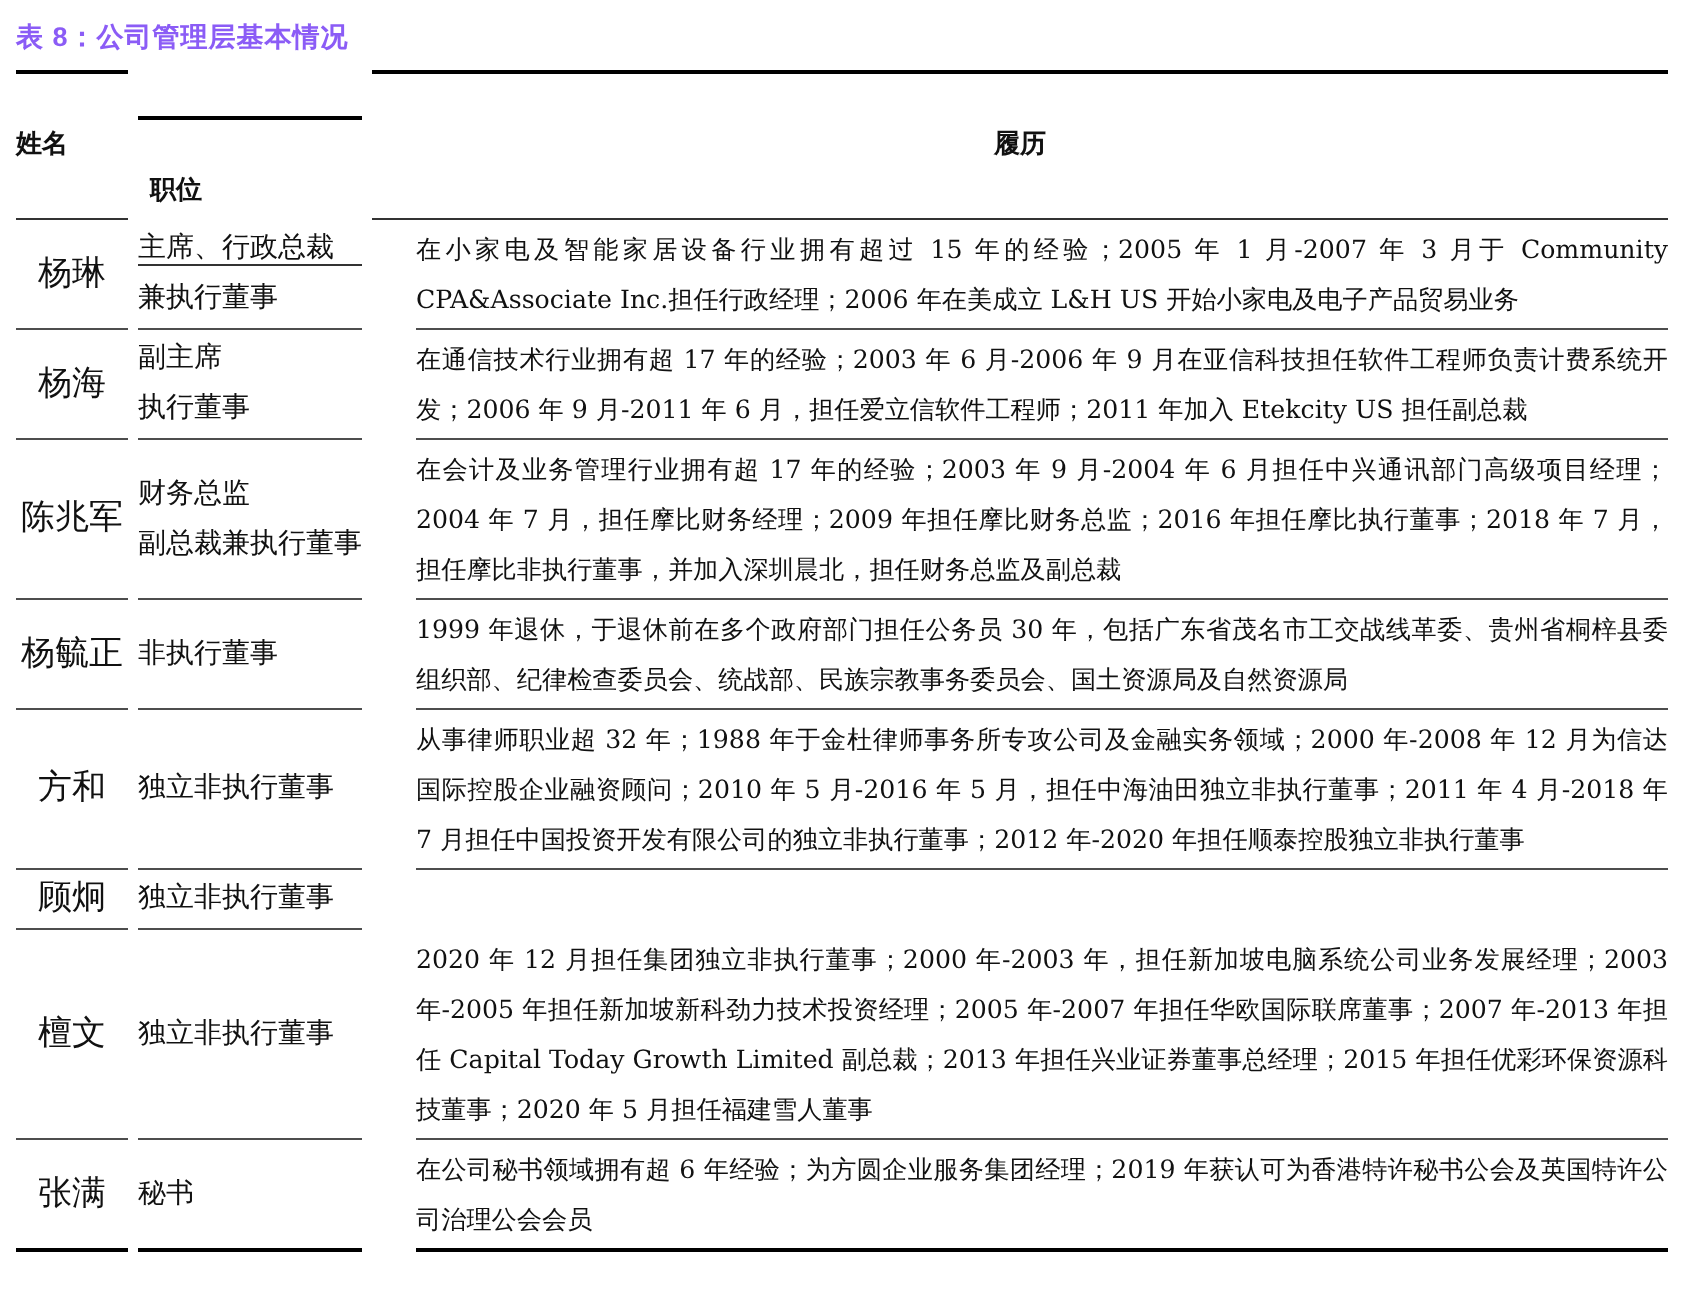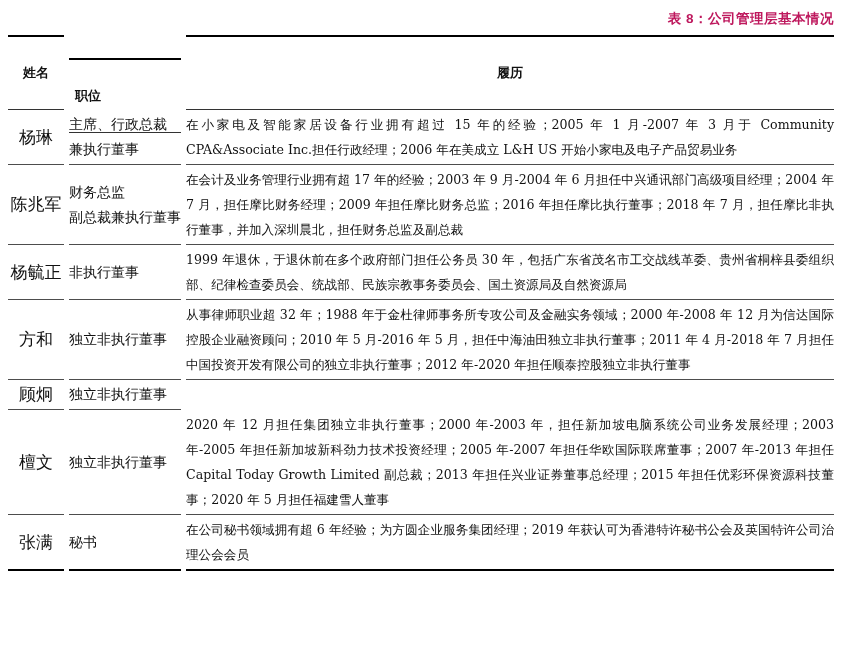--- a/index.html
+++ b/index.html
@@ -33,21 +33,21 @@
 
   
   .thead .cell {
     border-top: 2px solid #000000;
     border-bottom: 1px solid #333333;
     font-weight: bold;
     font-size: 13px;
     line-height: 28px;
     height: 29px;
   }
-  .thead .h-name   { text-align: center; }
+  .thead .h-name   { text-align: left; }
   .thead .h-position { text-align: left; padding-left: 6px; margin-top: 46px; }
   .thead .h-resume { text-align: center; }
 
   
   .tbody .trow .cell { border-bottom: 1px solid #4d4d4d; padding: 2px 0; }
   .tbody .trow:last-child .cell { border-bottom: 2px solid #000000; }
 
   .cell.name {
     text-align: center;
     font-size: 17px;
@@ -56,47 +56,54 @@
   .cell.position {
     font-size: 14px;
     line-height: 25px;
     white-space: pre-line;
   }
   .cell.resume {
     text-align: justify;
     font-size: 12.6px;
     line-height: 25px;
     padding-right: 4px;
+    margin-left: 22px;
   }
 </style>
 </head>
 <body>
 
 <div class="page">
 
-  <div class="doc-title" style="color: #be185d; text-align: right;">表 8：公司管理层基本情况</div>
+  <div class="doc-title" style="color: #8b5cf6;">表 8：公司管理层基本情况</div>
 
   <div class="mgmt-table">
 
     <div class="thead">
       <div class="trow">
         <div class="cell h-name">姓名</div>
         <div class="cell h-position">职位</div>
         <div class="cell h-resume">履历</div>
       </div>
     </div>
 
     <div class="tbody">
   <div class="trow">
     <div class="cell name">杨琳</div>
     <div class="cell position">主席、行政总裁
 兼执行董事</div>
     <div class="cell resume">在小家电及智能家居设备行业拥有超过 15 年的经验；2005 年 1 月-2007 年 3 月于 Community CPA&amp;Associate Inc.担任行政经理；2006 年在美成立 L&amp;H US 开始小家电及电子产品贸易业务</div>
   </div>
 
+  <div class="trow">
+    <div class="cell name">杨海</div>
+    <div class="cell position">副主席
+执行董事</div>
+    <div class="cell resume">在通信技术行业拥有超 17 年的经验；2003 年 6 月-2006 年 9 月在亚信科技担任软件工程师负责计费系统开发；2006 年 9 月-2011 年 6 月，担任爱立信软件工程师；2011 年加入 Etekcity US 担任副总裁</div>
+  </div>
 
   <div class="trow">
     <div class="cell name">陈兆军</div>
     <div class="cell position">财务总监
 副总裁兼执行董事</div>
     <div class="cell resume">在会计及业务管理行业拥有超 17 年的经验；2003 年 9 月-2004 年 6 月担任中兴通讯部门高级项目经理；2004 年 7 月，担任摩比财务经理；2009 年担任摩比财务总监；2016 年担任摩比执行董事；2018 年 7 月，担任摩比非执行董事，并加入深圳晨北，担任财务总监及副总裁</div>
   </div>
 
   <div class="trow">
     <div class="cell name">杨毓正</div>

